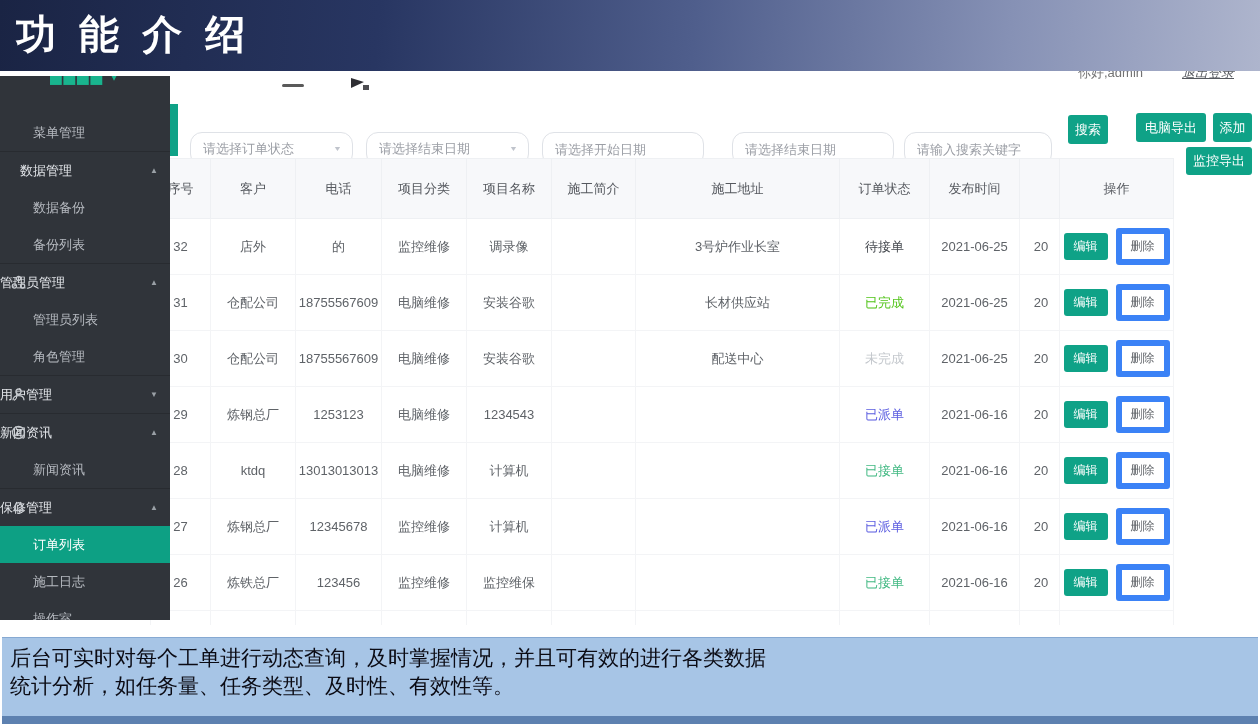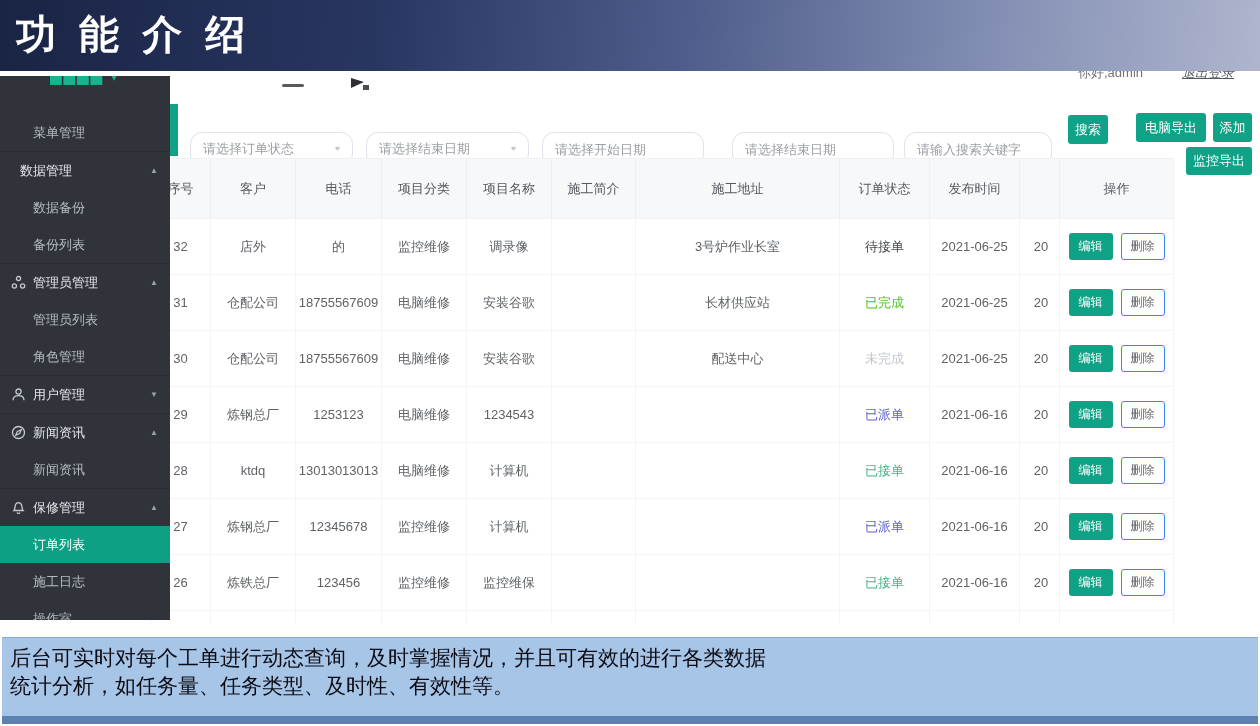--- a/index.html
+++ b/index.html
@@ -42,30 +42,30 @@
   .b-export{left:1136px;top:42px;width:70px;height:29px;}
   .b-add{left:1213px;top:42px;width:39px;height:29px;}
   .b-monitor{left:1186px;top:76px;width:66px;height:28px;z-index:4;}
 
   
   table.grid{position:absolute;left:150px;top:87px;width:1023px;border-collapse:collapse;table-layout:fixed;font-size:13px;color:#5f6368;}
   table.grid th{height:57px;background:#f7f8fa;font-weight:400;color:#55585e;border:1px solid #eef0f3;text-align:center;overflow:hidden;white-space:nowrap;}
   table.grid td{height:53px;background:#fff;border:1px solid #f3f4f6;border-top:none;text-align:center;overflow:hidden;white-space:nowrap;}
   td.c-extra{text-align:left;padding-left:4px;}
   .btn-edit{background:#0fa287;color:#fff;border:none;border-radius:3px;padding:5px 10px;font-size:12px;font-family:inherit;cursor:pointer;}
-  .btn-del{background:#fff;color:#5f6368;border:1px solid #3b82f6;border-radius:3px;padding:4px 9px;font-size:12px;font-family:inherit;margin-left:8px;cursor:pointer;}
+  .btn-del{background:#fff;color:#5f6368;border:6px solid #3b82f6;border-radius:3px;padding:4px 9px;font-size:12px;font-family:inherit;margin-left:8px;cursor:pointer;}
 
   
   .sidebar{position:absolute;left:0;top:76px;width:170px;height:544px;background:#30343a;z-index:5;overflow:hidden;}
   .logo-clip{position:absolute;left:50px;top:0;width:110px;height:13px;overflow:hidden;}
   .logo-clip span{display:block;margin-top:-9px;color:#19b48e;font-size:15px;letter-spacing:2px;white-space:nowrap;}
   .s-menu{position:absolute;left:0;top:38px;width:170px;}
   .s-item{position:relative;height:37px;line-height:37px;font-size:13px;color:#b6bac0;cursor:pointer;}
   .s-item.child{padding-left:33px;}
-  .s-item.parent{padding-left:33px;color:#e3e6ea;border-top:1px solid #282b30;}
+  .s-item.parent{color:#e3e6ea;border-top:1px solid #282b30;}
   .s-item.parent.noicon{padding-left:20px;}
   .s-ico{position:absolute;left:11px;top:11px;width:15px;height:15px;}
   .s-ico svg{display:block;}
   .s-arrow{position:absolute;right:12px;top:0;font-size:8px;color:#9aa0a6;}
   .s-item.active{background:#0da084;color:#ffffff;}
 
   
   .caption{position:absolute;left:2px;top:637px;width:1256px;height:79px;background:#a7c5e6;border-top:1px solid #86a9d2;box-sizing:border-box;padding:6px 0 0 8px;color:#0b0b14;font-size:21px;line-height:28px;font-weight:500;}
   .caption-strip{position:absolute;left:2px;top:716px;width:1256px;height:8px;background:#5d81b0;}
 </style>

